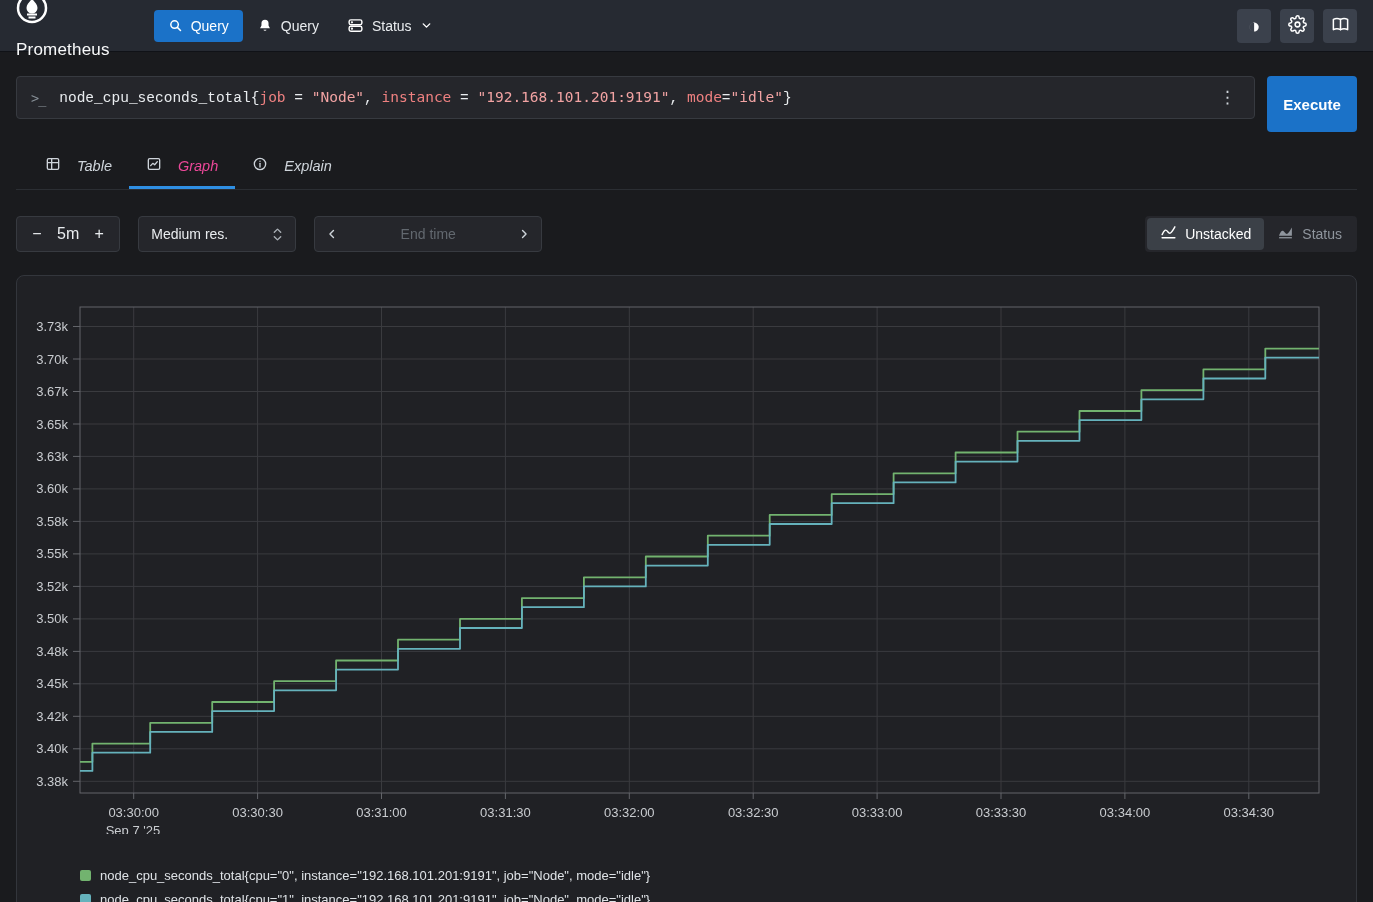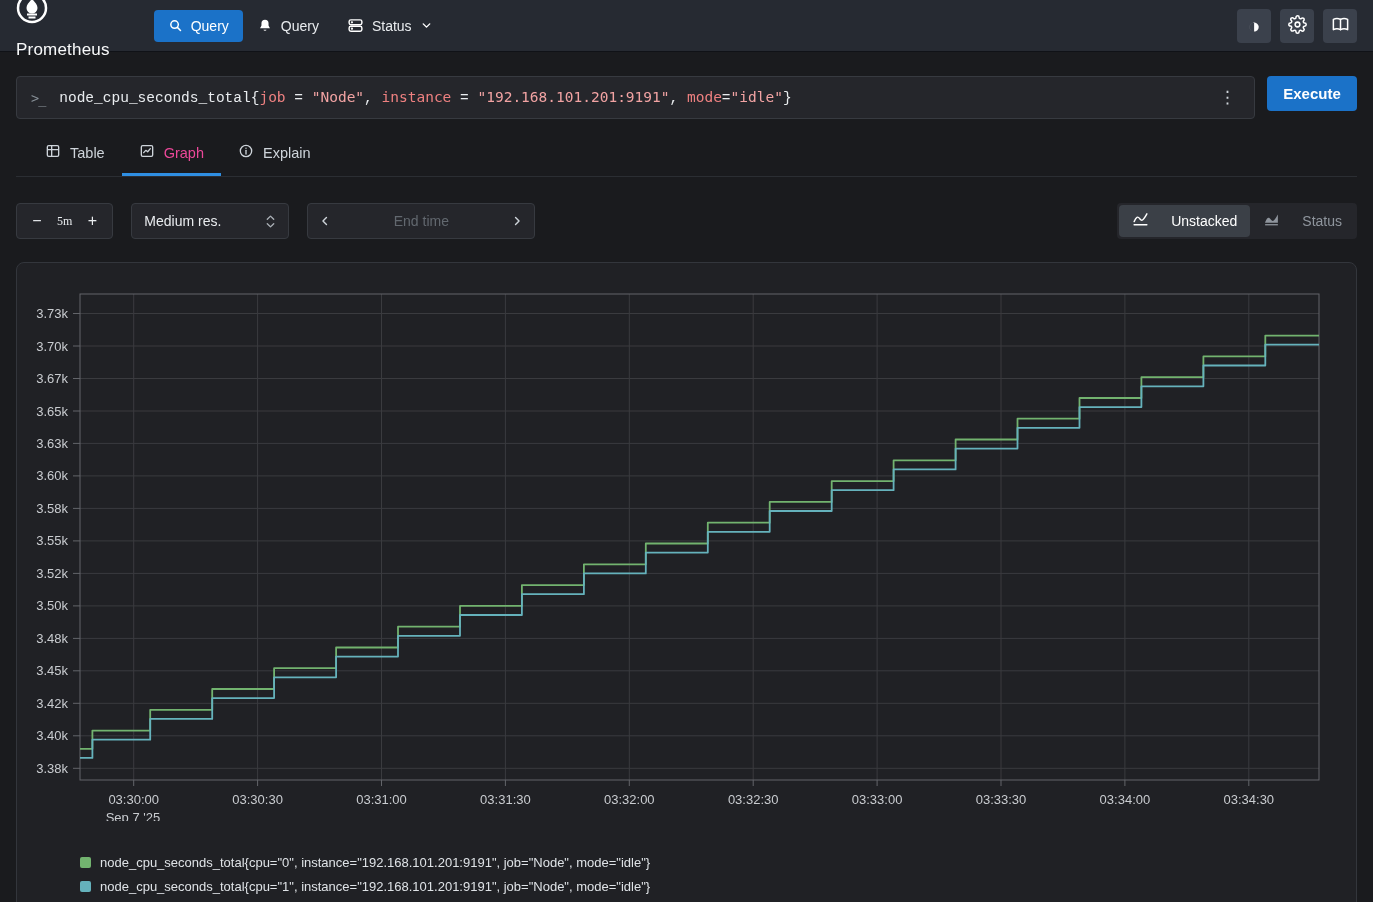--- a/index.html
+++ b/index.html
@@ -26,45 +26,45 @@
   .query-row { display:flex; gap:12px; margin-top:24px; }
   .query-input { flex:1; height:43px; background:#25262b; border:1px solid #373a40;
     border-radius:4px; display:flex; align-items:center; padding:0 12px 0 14px;
     font-family:"DejaVu Sans Mono", monospace; font-size:14.5px; }
   .prompt { color:#868e96; margin-right:14px; font-size:13.5px; letter-spacing:-1px; }
   .expr { flex:1; white-space:nowrap; overflow:hidden; }
   .tok-base { color:#e9ecef;font-family:Liberation Mono, monospace; }
   .tok-label { color:#ee8080; }
   .tok-string { color:#f2a3a3; }
   .kebab { color:#ced4da; font-size:17px; padding:4px 6px; cursor:pointer; background:none; border:none; }
-  .execute-btn { width:90px; height:35px; background:#1b72c8; color:#fff; font-size:15px;
+  .execute-btn { width:90px; height:56px; background:#1b72c8; color:#fff; font-size:15px;
     font-weight:700; border:none; border-radius:4px; cursor:pointer; font-family:inherit; }
 
   
   .tabs { display:flex; margin-top:14px; border-bottom:1px solid #2b2e33; padding-left:12px; }
-  .tab { display:flex; align-items:center; gap:9px; padding:10px 17px 11px;
-    font-size:14.5px; color:#ced4da; cursor:pointer; border-bottom:3px solid transparent; background:none; border-top:none; border-left:none; border-right:none; font-family:inherit; }
+  .tab { display:flex; align-items:center; gap:16px; padding:10px 17px 11px;
+    font-size:14.5px; color:#ced4da; cursor:pointer; border-bottom:3px solid transparent; background:none; border-top:none; border-left:none; border-right:none; font-family:inherit;font-style:italic; }
   .tab.active { color:#ec4899; border-bottom-color:#2f8fe3; }
   .tab svg { color:#ced4da; }
 
   
   .controls { display:flex; align-items:center; margin-top:26px; gap:18px; }
   .ctrl-box { height:36px; background:#25262b; border:1px solid #373a40; border-radius:4px;
     display:flex; align-items:center; font-size:14px; color:#e9ecef; }
   .dur { padding:0 6px; gap:2px; }
   .dur button { background:none; border:none; color:#e9ecef; font-size:16px; width:28px;
     height:32px; cursor:pointer; }
-  .dur .dur-val { padding:0 4px; font-size:12px;font-family:Liberation Serif, serif; }
+  .dur .dur-val { padding:0 4px; font-size:16px; }
   .endtime { width:228px; justify-content:space-between; padding:0 10px; }
   .endtime .ph { color:#62686f; font-size:14px; }
   .chev { background:none; border:none; color:#ced4da; cursor:pointer; display:flex; }
   .res { width:158px; justify-content:space-between; padding:0 12px; cursor:pointer; }
   .updown { display:flex; flex-direction:column; gap:1px; color:#aab0b6; }
   .seg-wrap { margin-left:auto; background:#25262b; border-radius:4px; padding:2px; display:flex; }
-  .seg { display:flex; align-items:center; gap:22px; padding:7px 13px; border-radius:4px;
+  .seg { display:flex; align-items:center; gap:8px; padding:7px 13px; border-radius:4px;
     font-size:14px; color:#8f959d; cursor:pointer; background:none; border:none; font-family:inherit; }
   .seg.active { background:#3b4047; color:#fff; }
 
   
   .panel { margin:23px 16px 0; border:1px solid #33363c; border-radius:8px;
     background:#202125; height:660px; }
   .chart-wrap { position:relative; margin-top:24px; }
   .axis-label { font-size:13px; fill:#c9ccd0; }
   .legend { margin:30px 0 0 63px; }
   .legend-row { display:flex; align-items:center; gap:9px; margin-bottom:9px;

